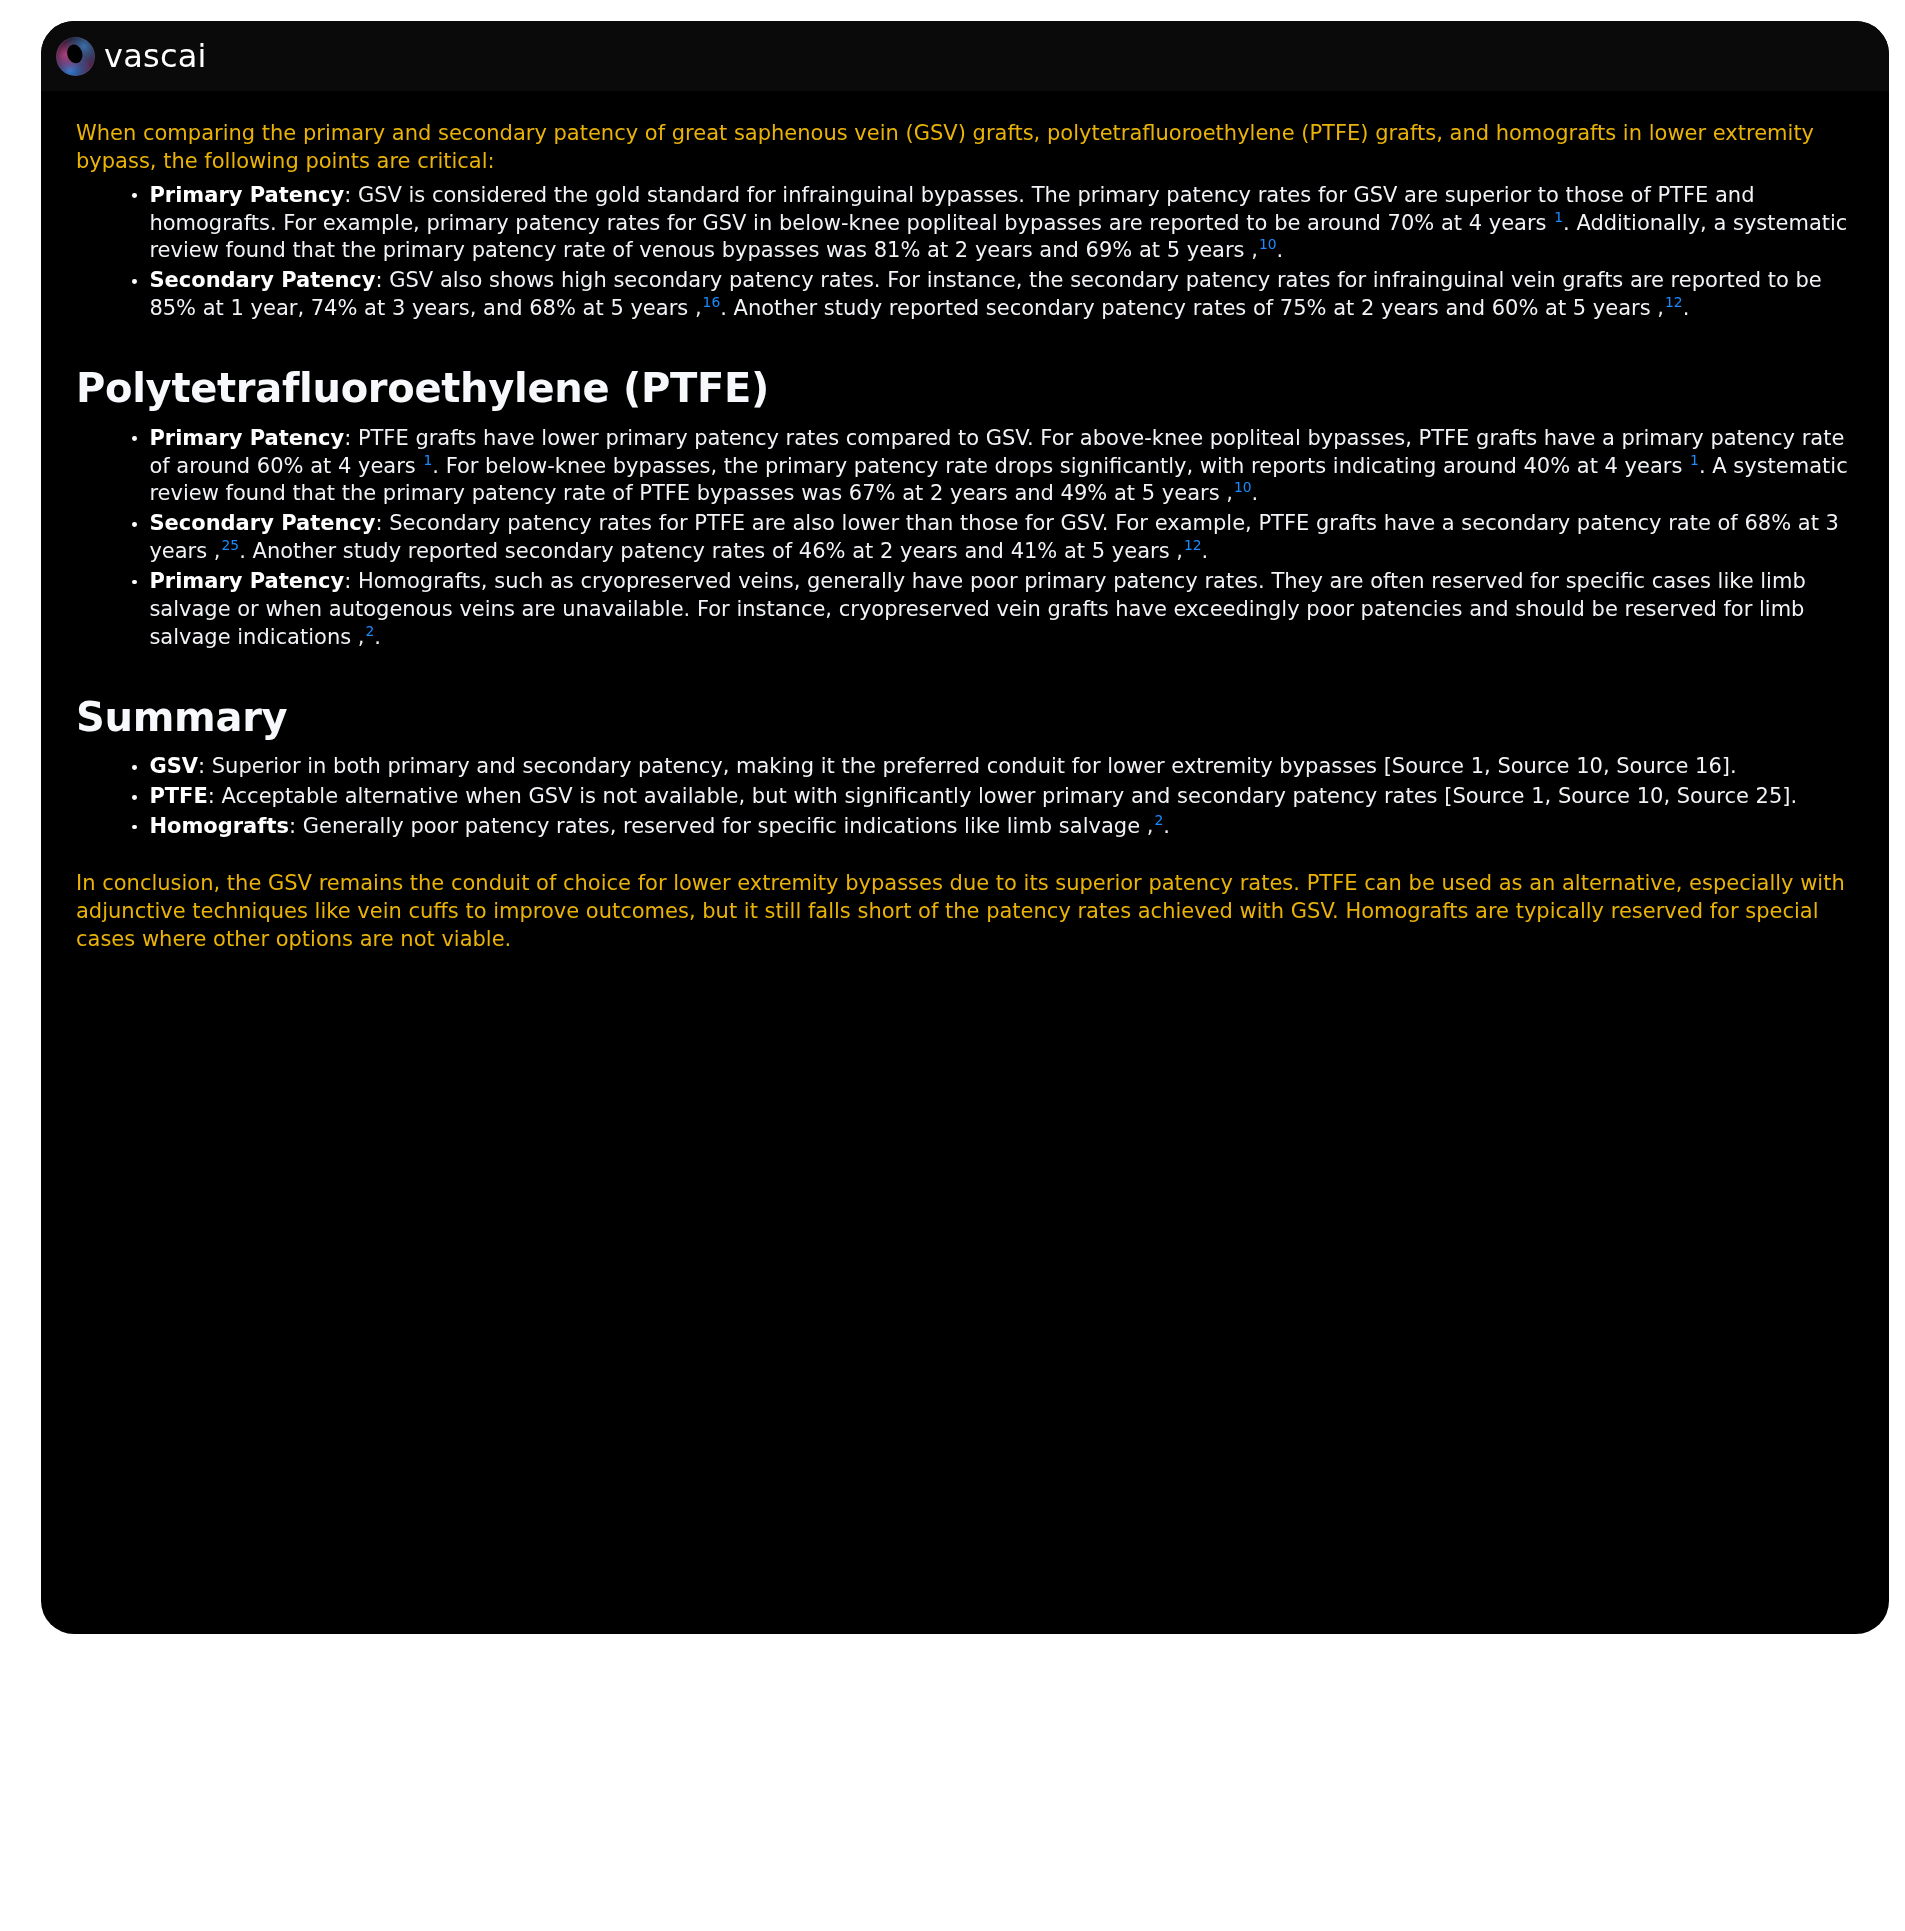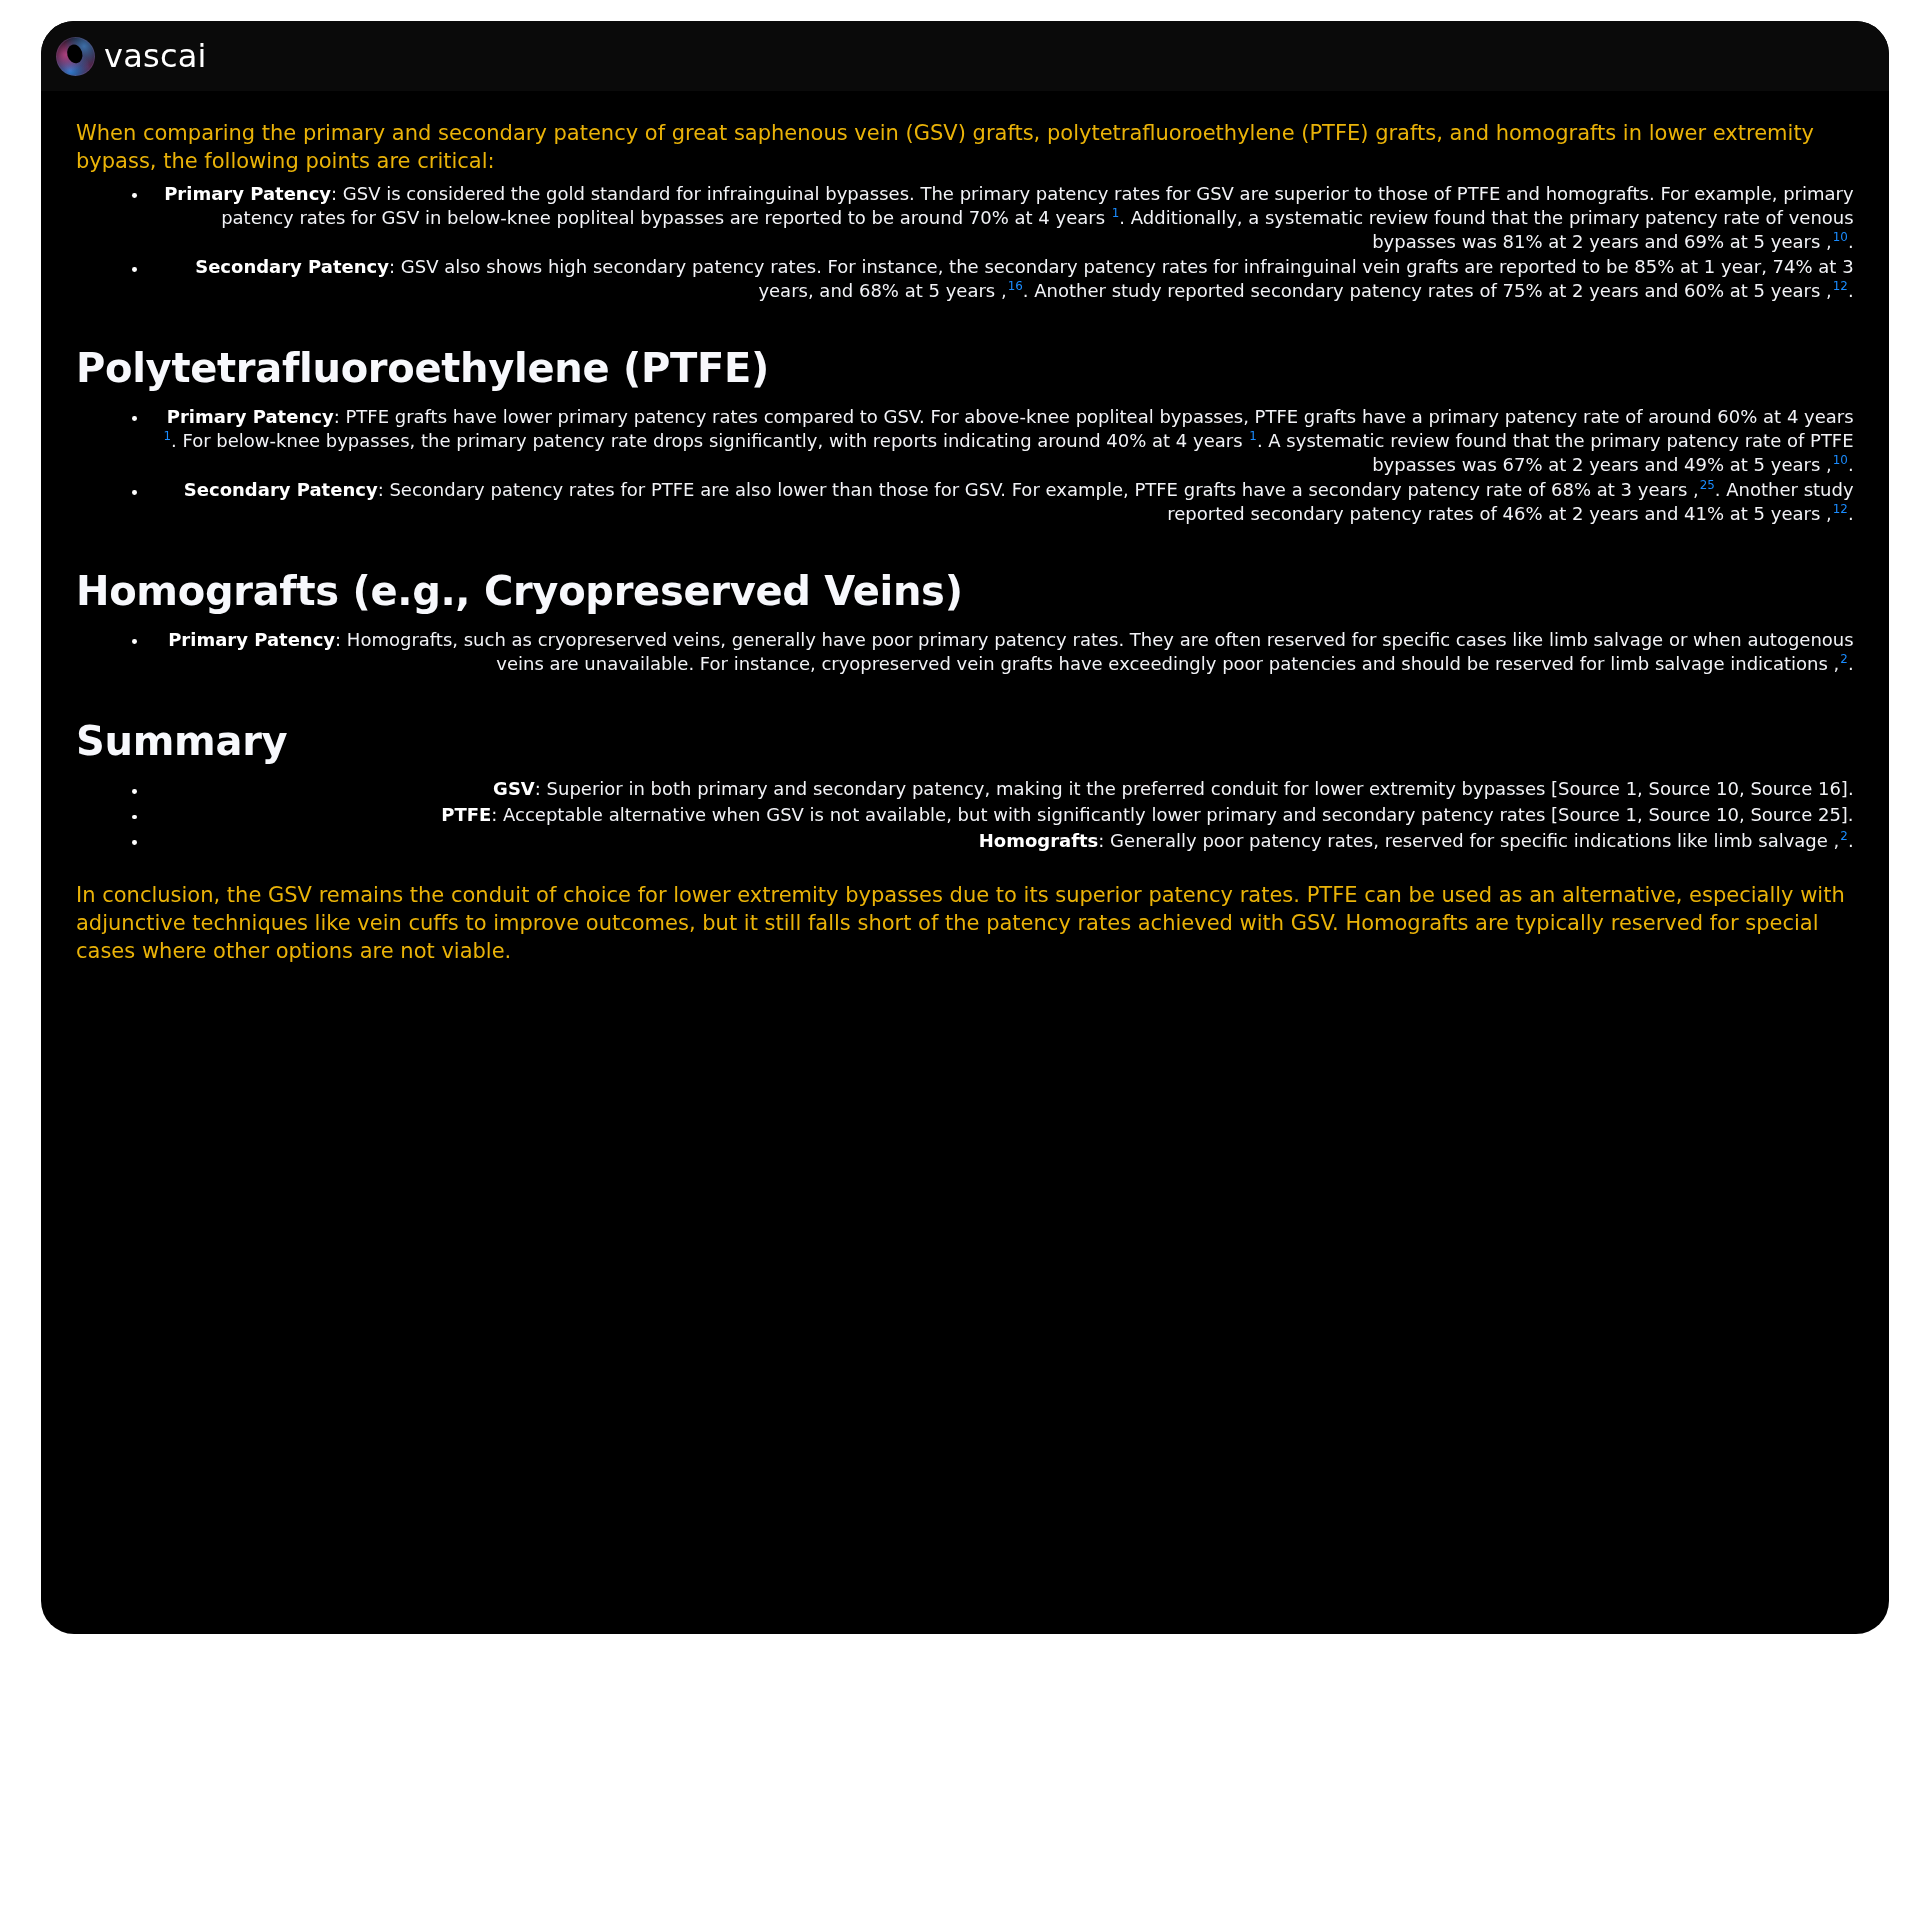--- a/index.html
+++ b/index.html
@@ -117,22 +117,21 @@
     list-style: none;
     margin: 0;
     padding: 0 0 0 56px;
   }
   ul.bullets > li {
     position: relative;
     margin: 0 0 1.9px 0;
     padding: 0 0 0 17.4px;
     line-height: 1.33;
     color: #f2f3f7;
-    font-size: 18px;
-    text-align: right;
+    font-size: 21px;
   }
   ul.bullets > li::before {
     content: "";
     position: absolute;
     left: 0;
     top: 11.6px;
     width: 4.8px;
     height: 4.8px;
     border-radius: 50%;
     background: #ffffff;
@@ -171,21 +170,20 @@
       <div id="sections-root">
           <ul class="bullets">
             <li><span class="term">Primary Patency</span><span>: GSV is considered the gold standard for infrainguinal bypasses. The primary patency rates for GSV are superior to those of PTFE and homografts. For example, primary patency rates for GSV in below-knee popliteal bypasses are reported to be around 70% at 4 years </span><span class="cite">1</span><span>. Additionally, a systematic review found that the primary patency rate of venous bypasses was 81% at 2 years and 69% at 5 years </span><span class="cite-sep">,</span><span class="cite">10</span><span>.</span></li>
             <li><span class="term">Secondary Patency</span><span>: GSV also shows high secondary patency rates. For instance, the secondary patency rates for infrainguinal vein grafts are reported to be 85% at 1 year, 74% at 3 years, and 68% at 5 years </span><span class="cite-sep">,</span><span class="cite">16</span><span>. Another study reported secondary patency rates of 75% at 2 years and 60% at 5 years </span><span class="cite-sep">,</span><span class="cite">12</span><span>.</span></li>
           </ul>
           <h2 class="section-title">Polytetrafluoroethylene (PTFE)</h2>
           <ul class="bullets">
             <li><span class="term">Primary Patency</span><span>: PTFE grafts have lower primary patency rates compared to GSV. For above-knee popliteal bypasses, PTFE grafts have a primary patency rate of around 60% at 4 years </span><span class="cite">1</span><span>. For below-knee bypasses, the primary patency rate drops significantly, with reports indicating around 40% at 4 years </span><span class="cite">1</span><span>. A systematic review found that the primary patency rate of PTFE bypasses was 67% at 2 years and 49% at 5 years </span><span class="cite-sep">,</span><span class="cite">10</span><span>.</span></li>
             <li><span class="term">Secondary Patency</span><span>: Secondary patency rates for PTFE are also lower than those for GSV. For example, PTFE grafts have a secondary patency rate of 68% at 3 years </span><span class="cite-sep">,</span><span class="cite">25</span><span>. Another study reported secondary patency rates of 46% at 2 years and 41% at 5 years </span><span class="cite-sep">,</span><span class="cite">12</span><span>.</span></li>
           </ul>
-          <h2 class="section-title">Homografts (e.g., Cryopreserved Veins)</h2>
           <ul class="bullets">
             <li><span class="term">Primary Patency</span><span>: Homografts, such as cryopreserved veins, generally have poor primary patency rates. They are often reserved for specific cases like limb salvage or when autogenous veins are unavailable. For instance, cryopreserved vein grafts have exceedingly poor patencies and should be reserved for limb salvage indications </span><span class="cite-sep">,</span><span class="cite">2</span><span>.</span></li>
           </ul>
           <h2 class="section-title">Summary</h2>
           <ul class="bullets">
             <li><span class="term">GSV</span><span>: Superior in both primary and secondary patency, making it the preferred conduit for lower extremity bypasses [Source 1, Source 10, Source 16].</span></li>
             <li><span class="term">PTFE</span><span>: Acceptable alternative when GSV is not available, but with significantly lower primary and secondary patency rates [Source 1, Source 10, Source 25].</span></li>
             <li><span class="term">Homografts</span><span>: Generally poor patency rates, reserved for specific indications like limb salvage </span><span class="cite-sep">,</span><span class="cite">2</span><span>.</span></li>
           </ul>
         </div>

